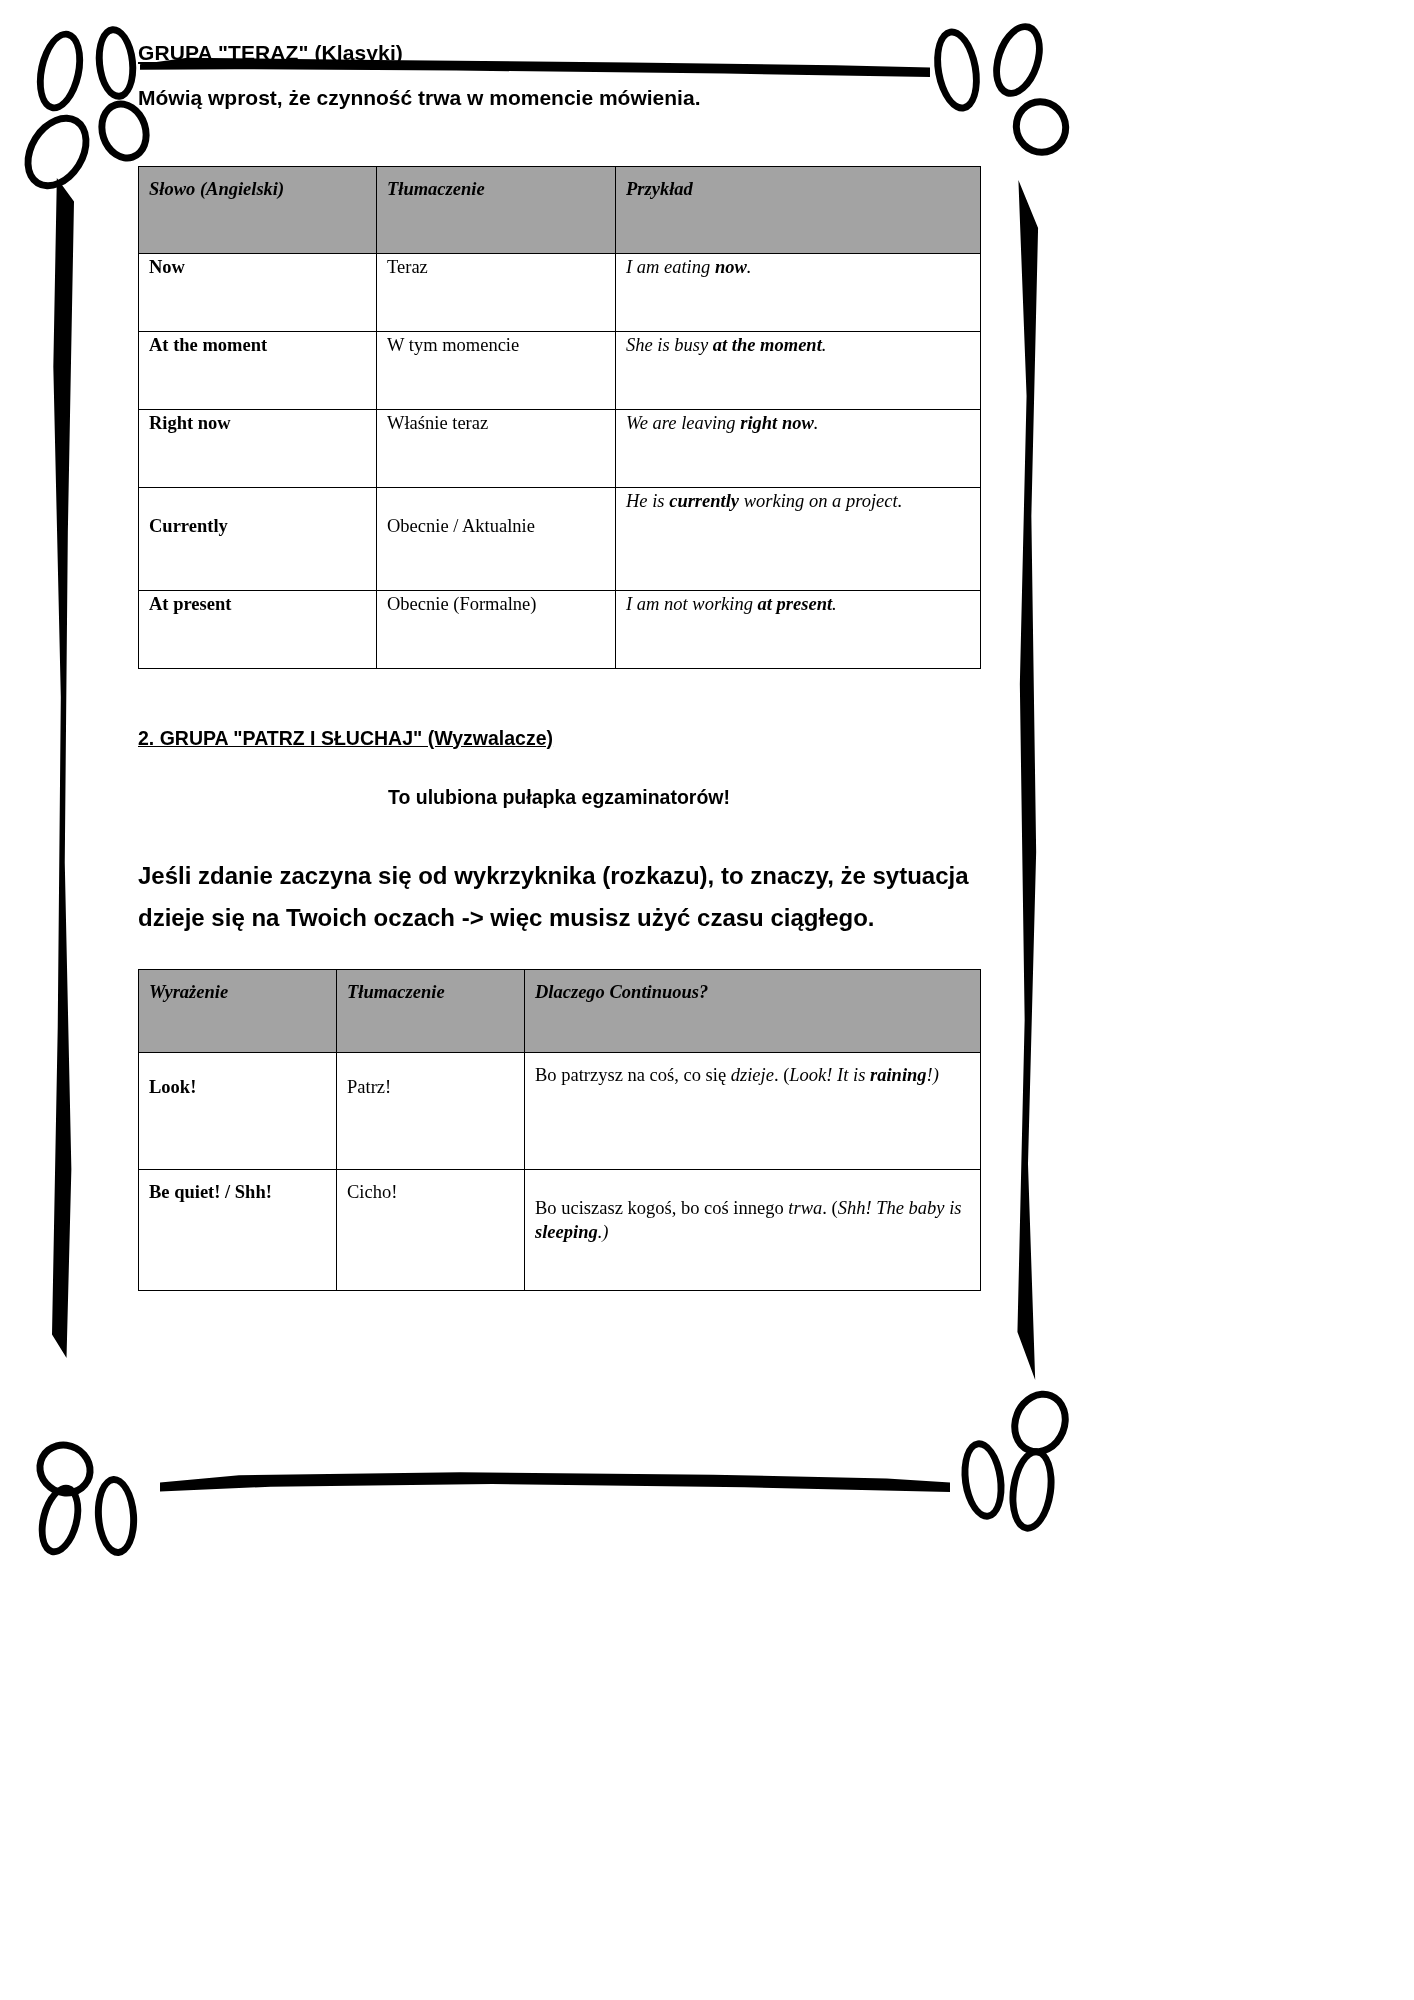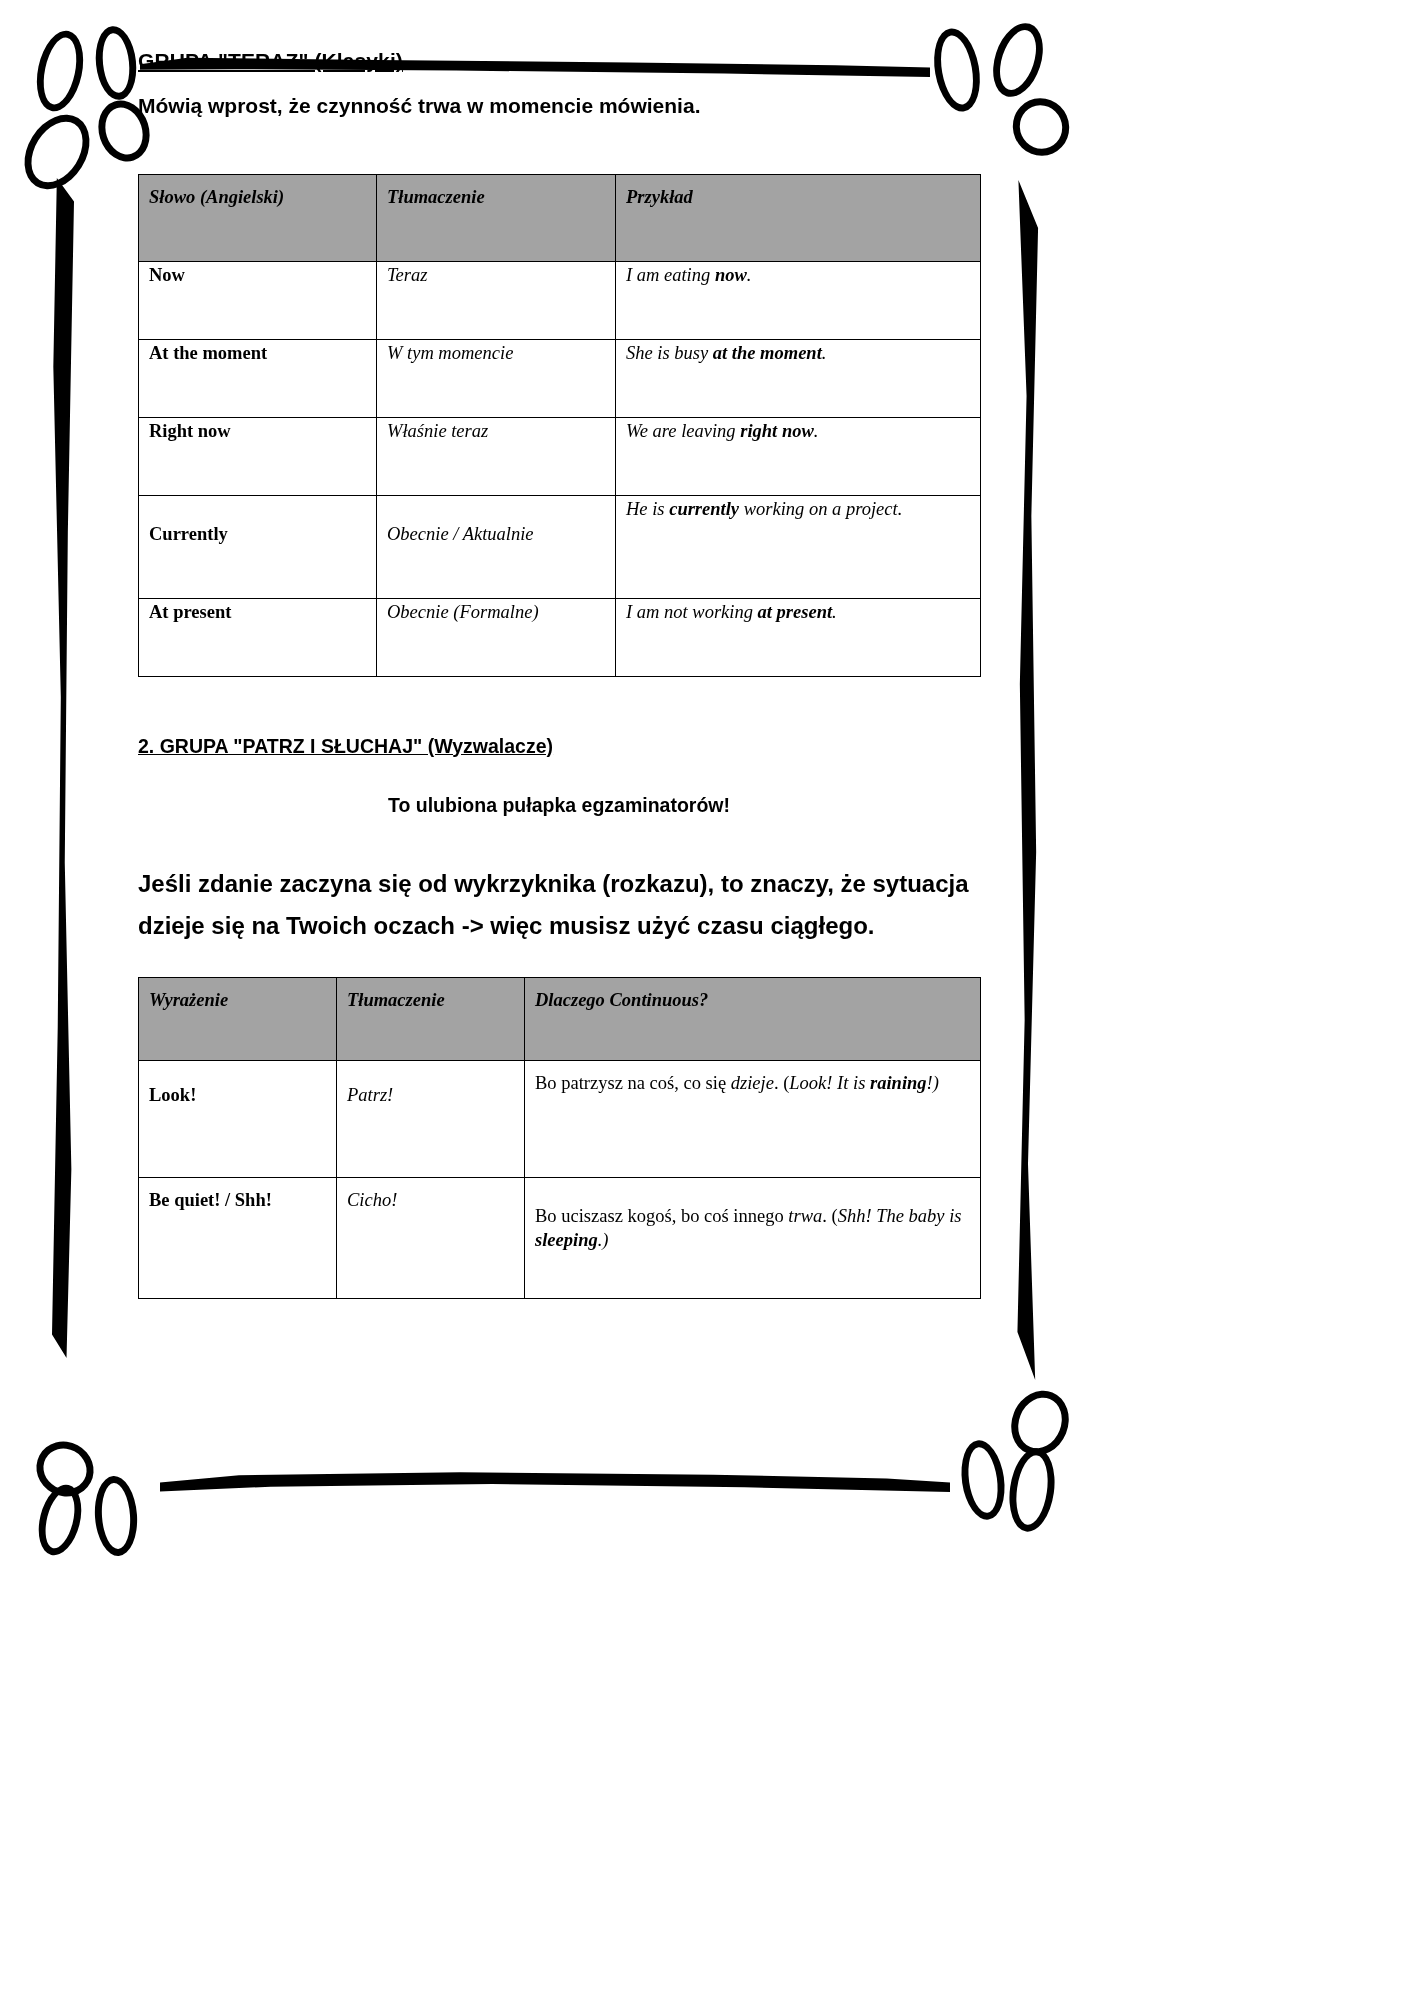--- a/index.html
+++ b/index.html
@@ -32,21 +32,21 @@
   }
   .stroke {
     position: absolute;
     background: #000;
   }
 
   
   .content {
     position: absolute;
     left: 138px;
-    top: 48px;
+    top: 40px;
     width: 842px;
   }
 
   .h-sans {
     font-family: "Liberation Sans", "DejaVu Sans", sans-serif;
     font-weight: bold;
     color: #000;
   }
   .title1 {
     font-size: 21px;
@@ -89,21 +89,21 @@
     color: #000;
     text-align: left;
   }
   table.grid thead th {
     background: #a3a3a3;
     font-weight: bold;
     height: 66px;
     font-style: italic;
   }
   .c-term   { font-weight: bold; }
-  .c-trans  { font-weight: normal; font-style: italic; }
+  .c-trans  { font-weight: normal; }
   .c-ex     { font-style: italic; }
   .c-ex b   { font-style: italic; font-weight: bold; }
   .c-why    { font-style: normal; }
   .c-why i  { font-style: italic; }
   .c-why b  { font-weight: bold; font-style: italic; }
 
   
   #table-terms { margin-top: 54px; }
   #table-terms col.c1 { width: 238px; }
   #table-terms col.c2 { width: 239px; }

